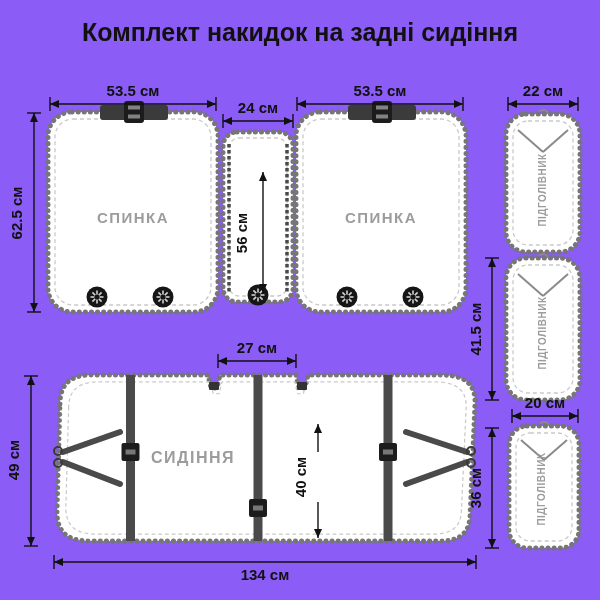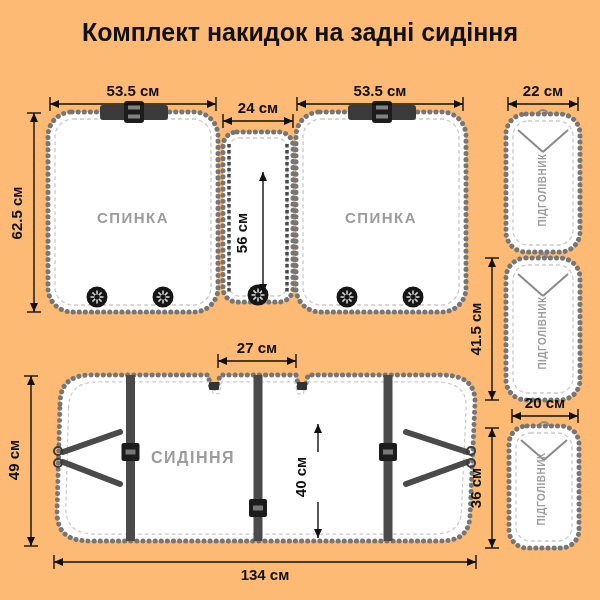--- a/index.html
+++ b/index.html
@@ -1,16 +1,16 @@
 <!DOCTYPE html>
 <html><head>
 <meta charset="utf-8">
 <style>
   html,body{margin:0;padding:0;background:#fff;}
-  #stage{width:600px;height:600px;position:relative;background:#fdba74;font-family:"Liberation Sans",sans-serif;}
+  #stage{width:600px;height:600px;position:relative;background:#8b5cf6;font-family:"Liberation Sans",sans-serif;}
   svg{display:block;}
   .title{font:700 25px "Liberation Sans",sans-serif;fill:#111;}
   .outline{fill:#ffffff;stroke:#767676;stroke-width:5;stroke-dasharray:0.1 6;stroke-linecap:round;stroke-linejoin:round;}
   .stitch{fill:none;stroke:#c9c9c9;stroke-width:1.3;stroke-dasharray:4 3;}
   .dim line{stroke:#111;stroke-width:1.4;}
   .dim text{font:700 15px "Liberation Sans",sans-serif;fill:#111;}
   .plabel{font:700 15px "Liberation Sans",sans-serif;fill:#9c9c9c;letter-spacing:1.5px;}
   .seatlabel{font:700 16px "Liberation Sans",sans-serif;fill:#9c9c9c;letter-spacing:1.5px;}
   .hlabel{font:700 10px "Liberation Sans",sans-serif;fill:#9c9c9c;letter-spacing:.5px;}
   .zip{stroke:#4a4a4a;stroke-width:3.5;stroke-dasharray:3.5 2.5;}

